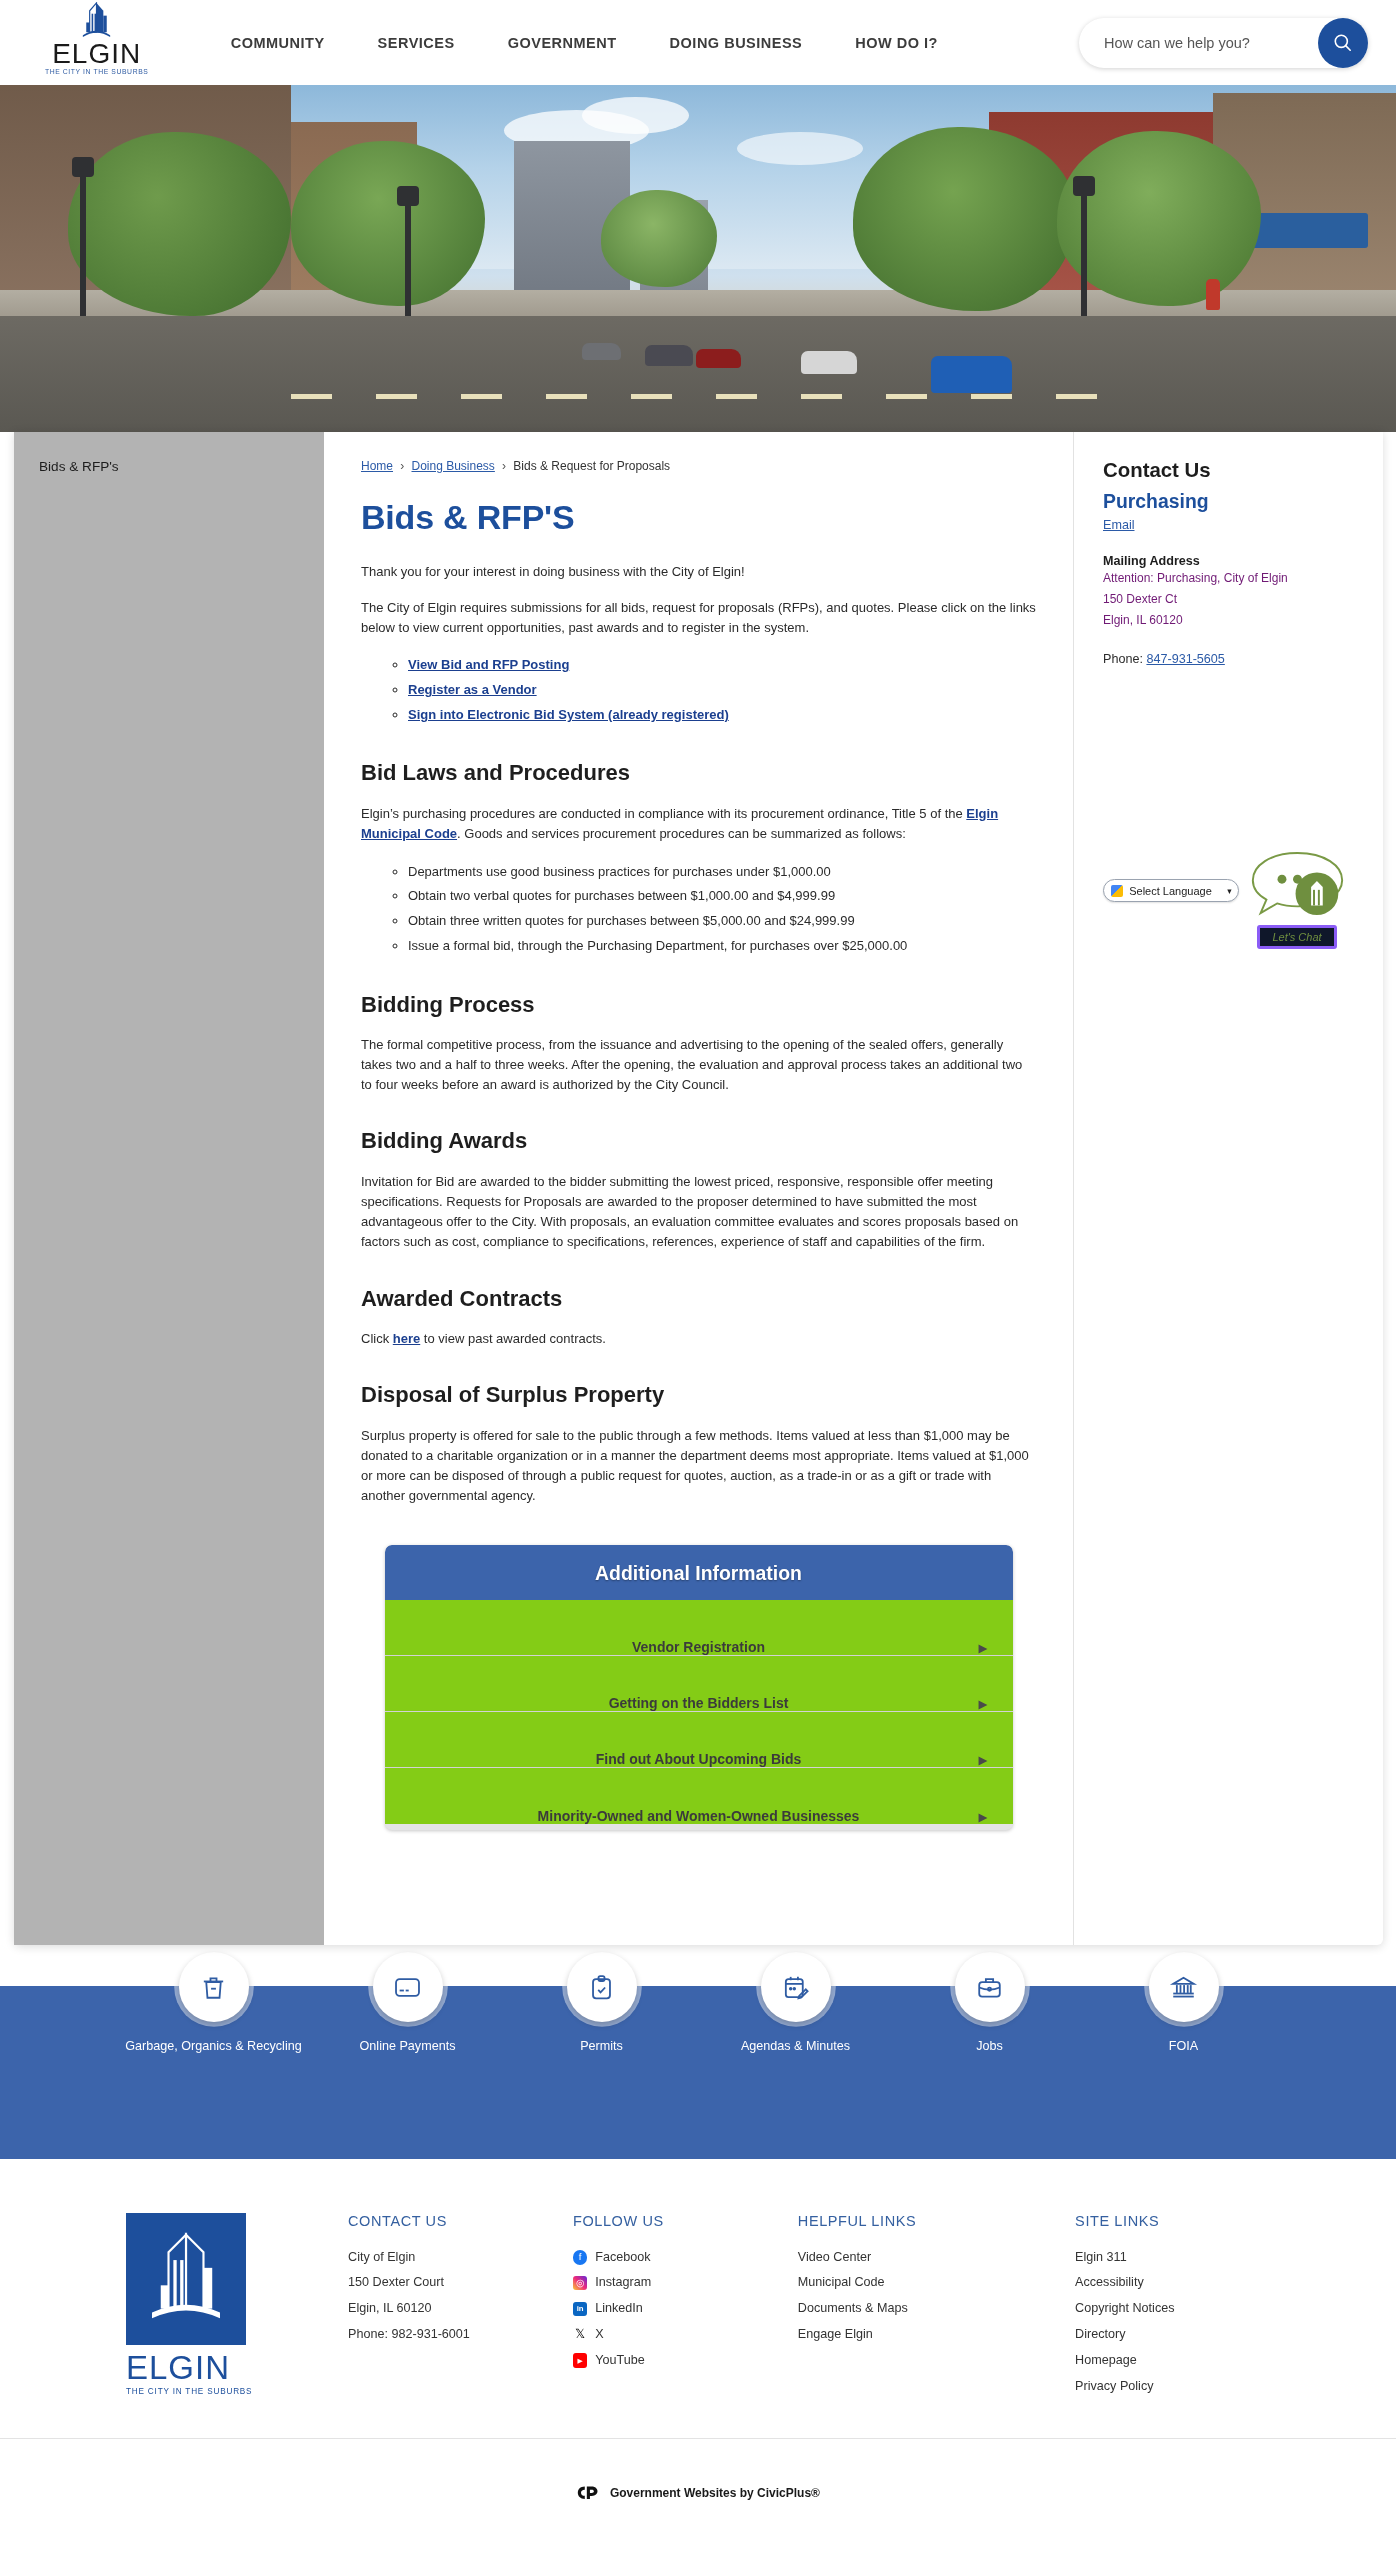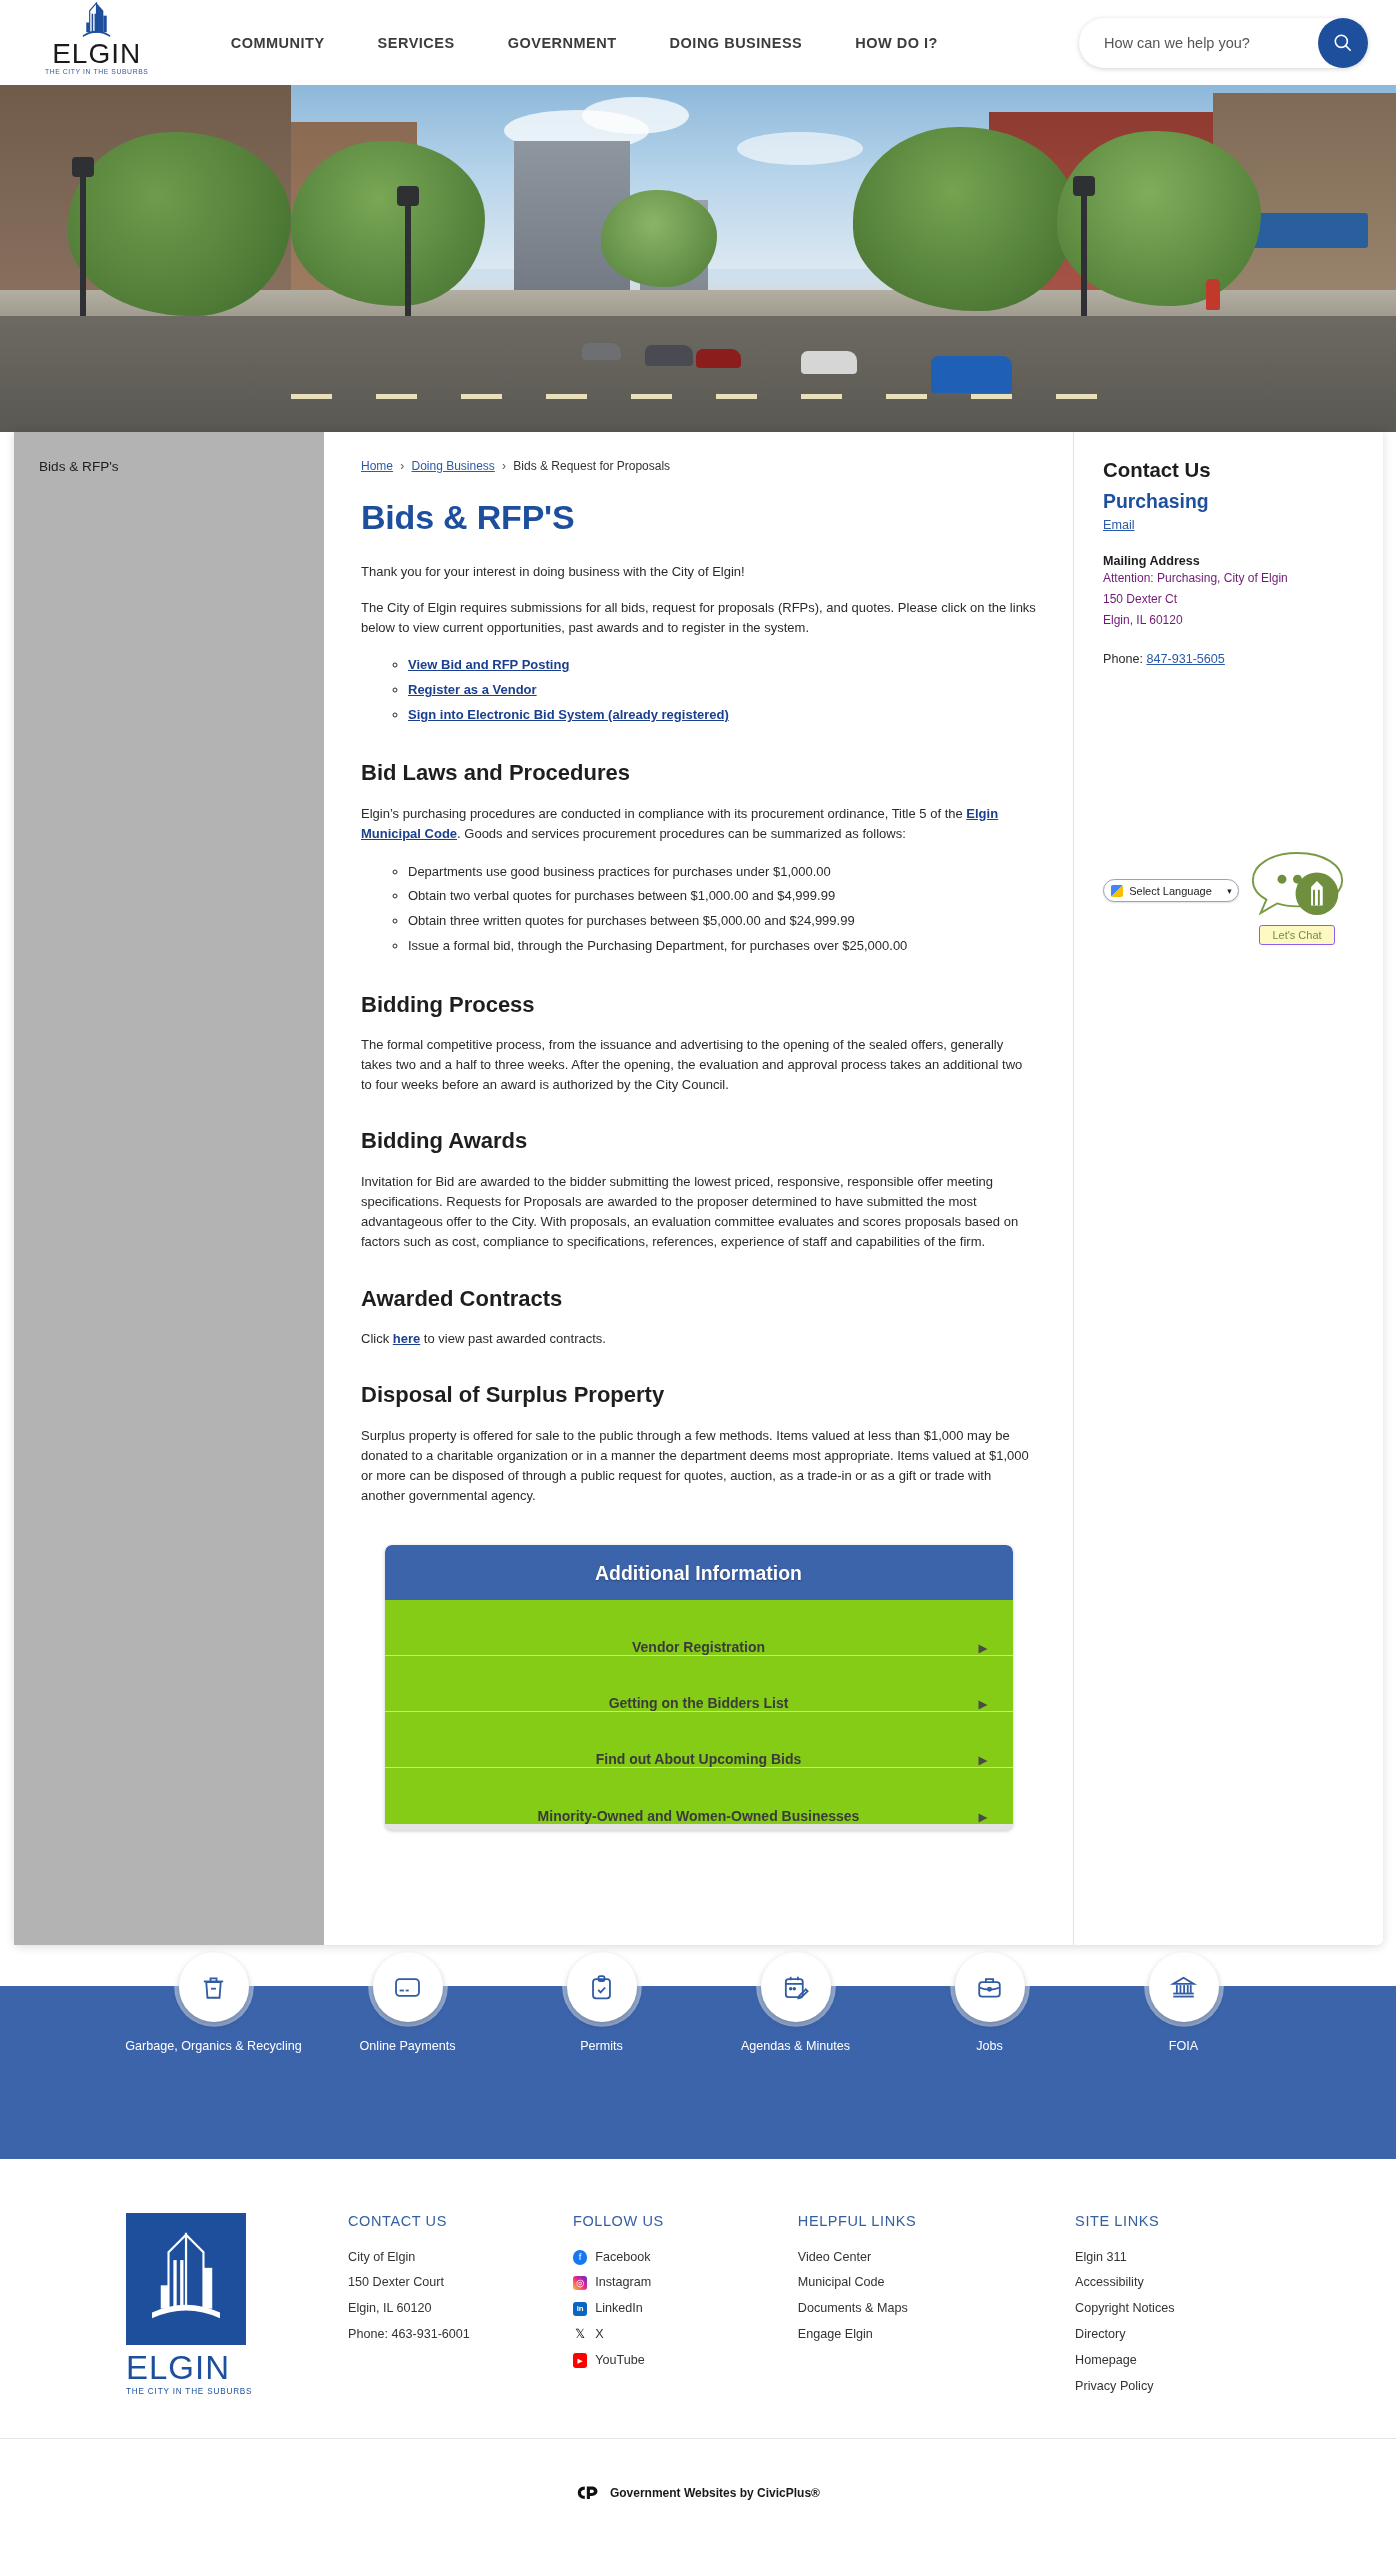--- a/index.html
+++ b/index.html
@@ -277,27 +277,28 @@
   }
   .chat-widget {
     position: absolute;
     right: 29px;
     top: 417px;
     width: 114px;
     text-align: center;
   }
   .chat-btn {
     display: inline-block;
-    border: 1px solid #8b5cf6;
+    border: 3px solid #8b5cf6;
     color: #6f8f3f;
     font-size: 11px;
     padding: 2.9px 12.6px;
     border-radius: 2.9px;
-    background: #fef9c3;
+    background: #0f172a;
     cursor: pointer;
+    font-style: italic;
   }
 
   
   .quick-links {
     background: #3c64ab;
     height: 173px;
     margin-top: 41px;
     display: flex;
     align-items: flex-start;
     justify-content: center;
@@ -659,21 +660,21 @@
       </div>
       <div class="f-logo-word">ELGIN</div>
       <div class="f-logo-tag">THE CITY IN THE SUBURBS</div>
     </div>
 
     <div class="f-col">
       <div class="f-head">CONTACT US</div>
       <div class="f-line">City of Elgin</div>
       <div class="f-line">150 Dexter Court</div>
       <div class="f-line">Elgin, IL 60120</div>
-      <div class="f-line">Phone: 463-931-6001</div>
+      <div class="f-line">Phone: 982-931-6001</div>
     </div>
 
     <div class="f-col">
       <div class="f-head">FOLLOW US</div>
       <div class="f-social">
         <span class="soc-ico" style="background:#1877f2;border-radius:50%;">f</span>
         <span>Facebook</span>
       </div>
       <div class="f-social">
         <span class="soc-ico" style="background:linear-gradient(45deg,#f9ce34,#ee2a7b,#6228d7);">◎</span>

